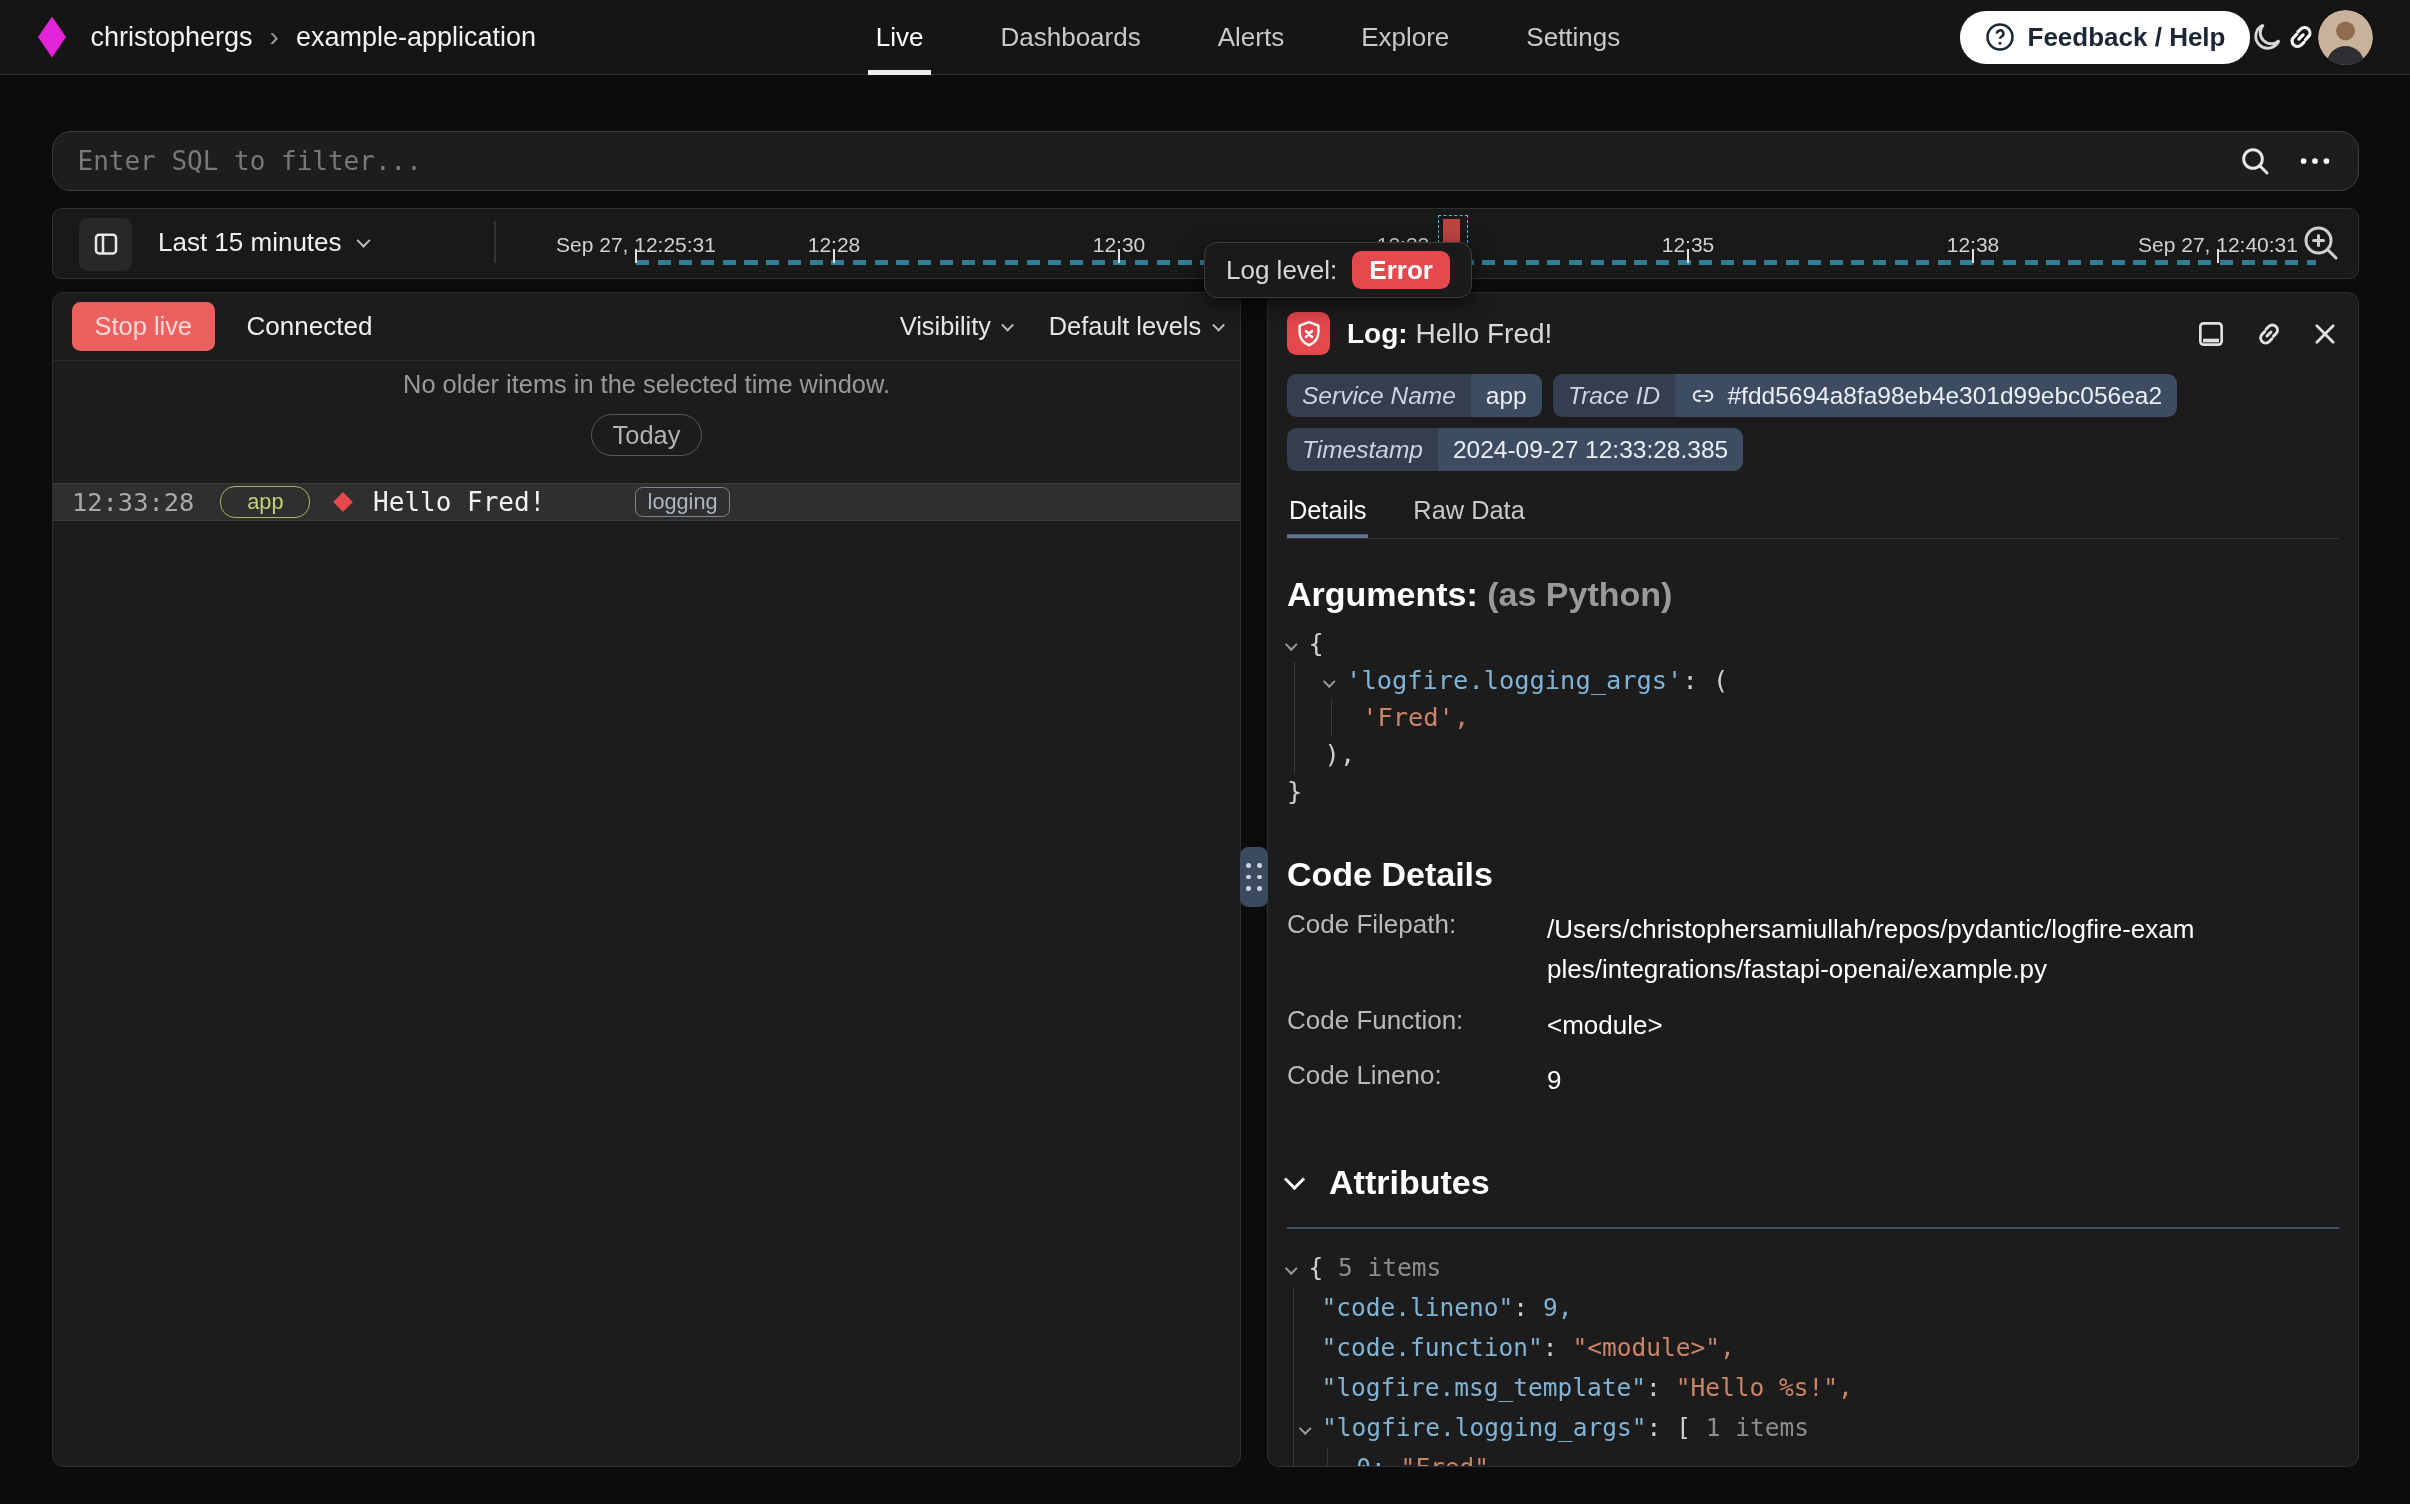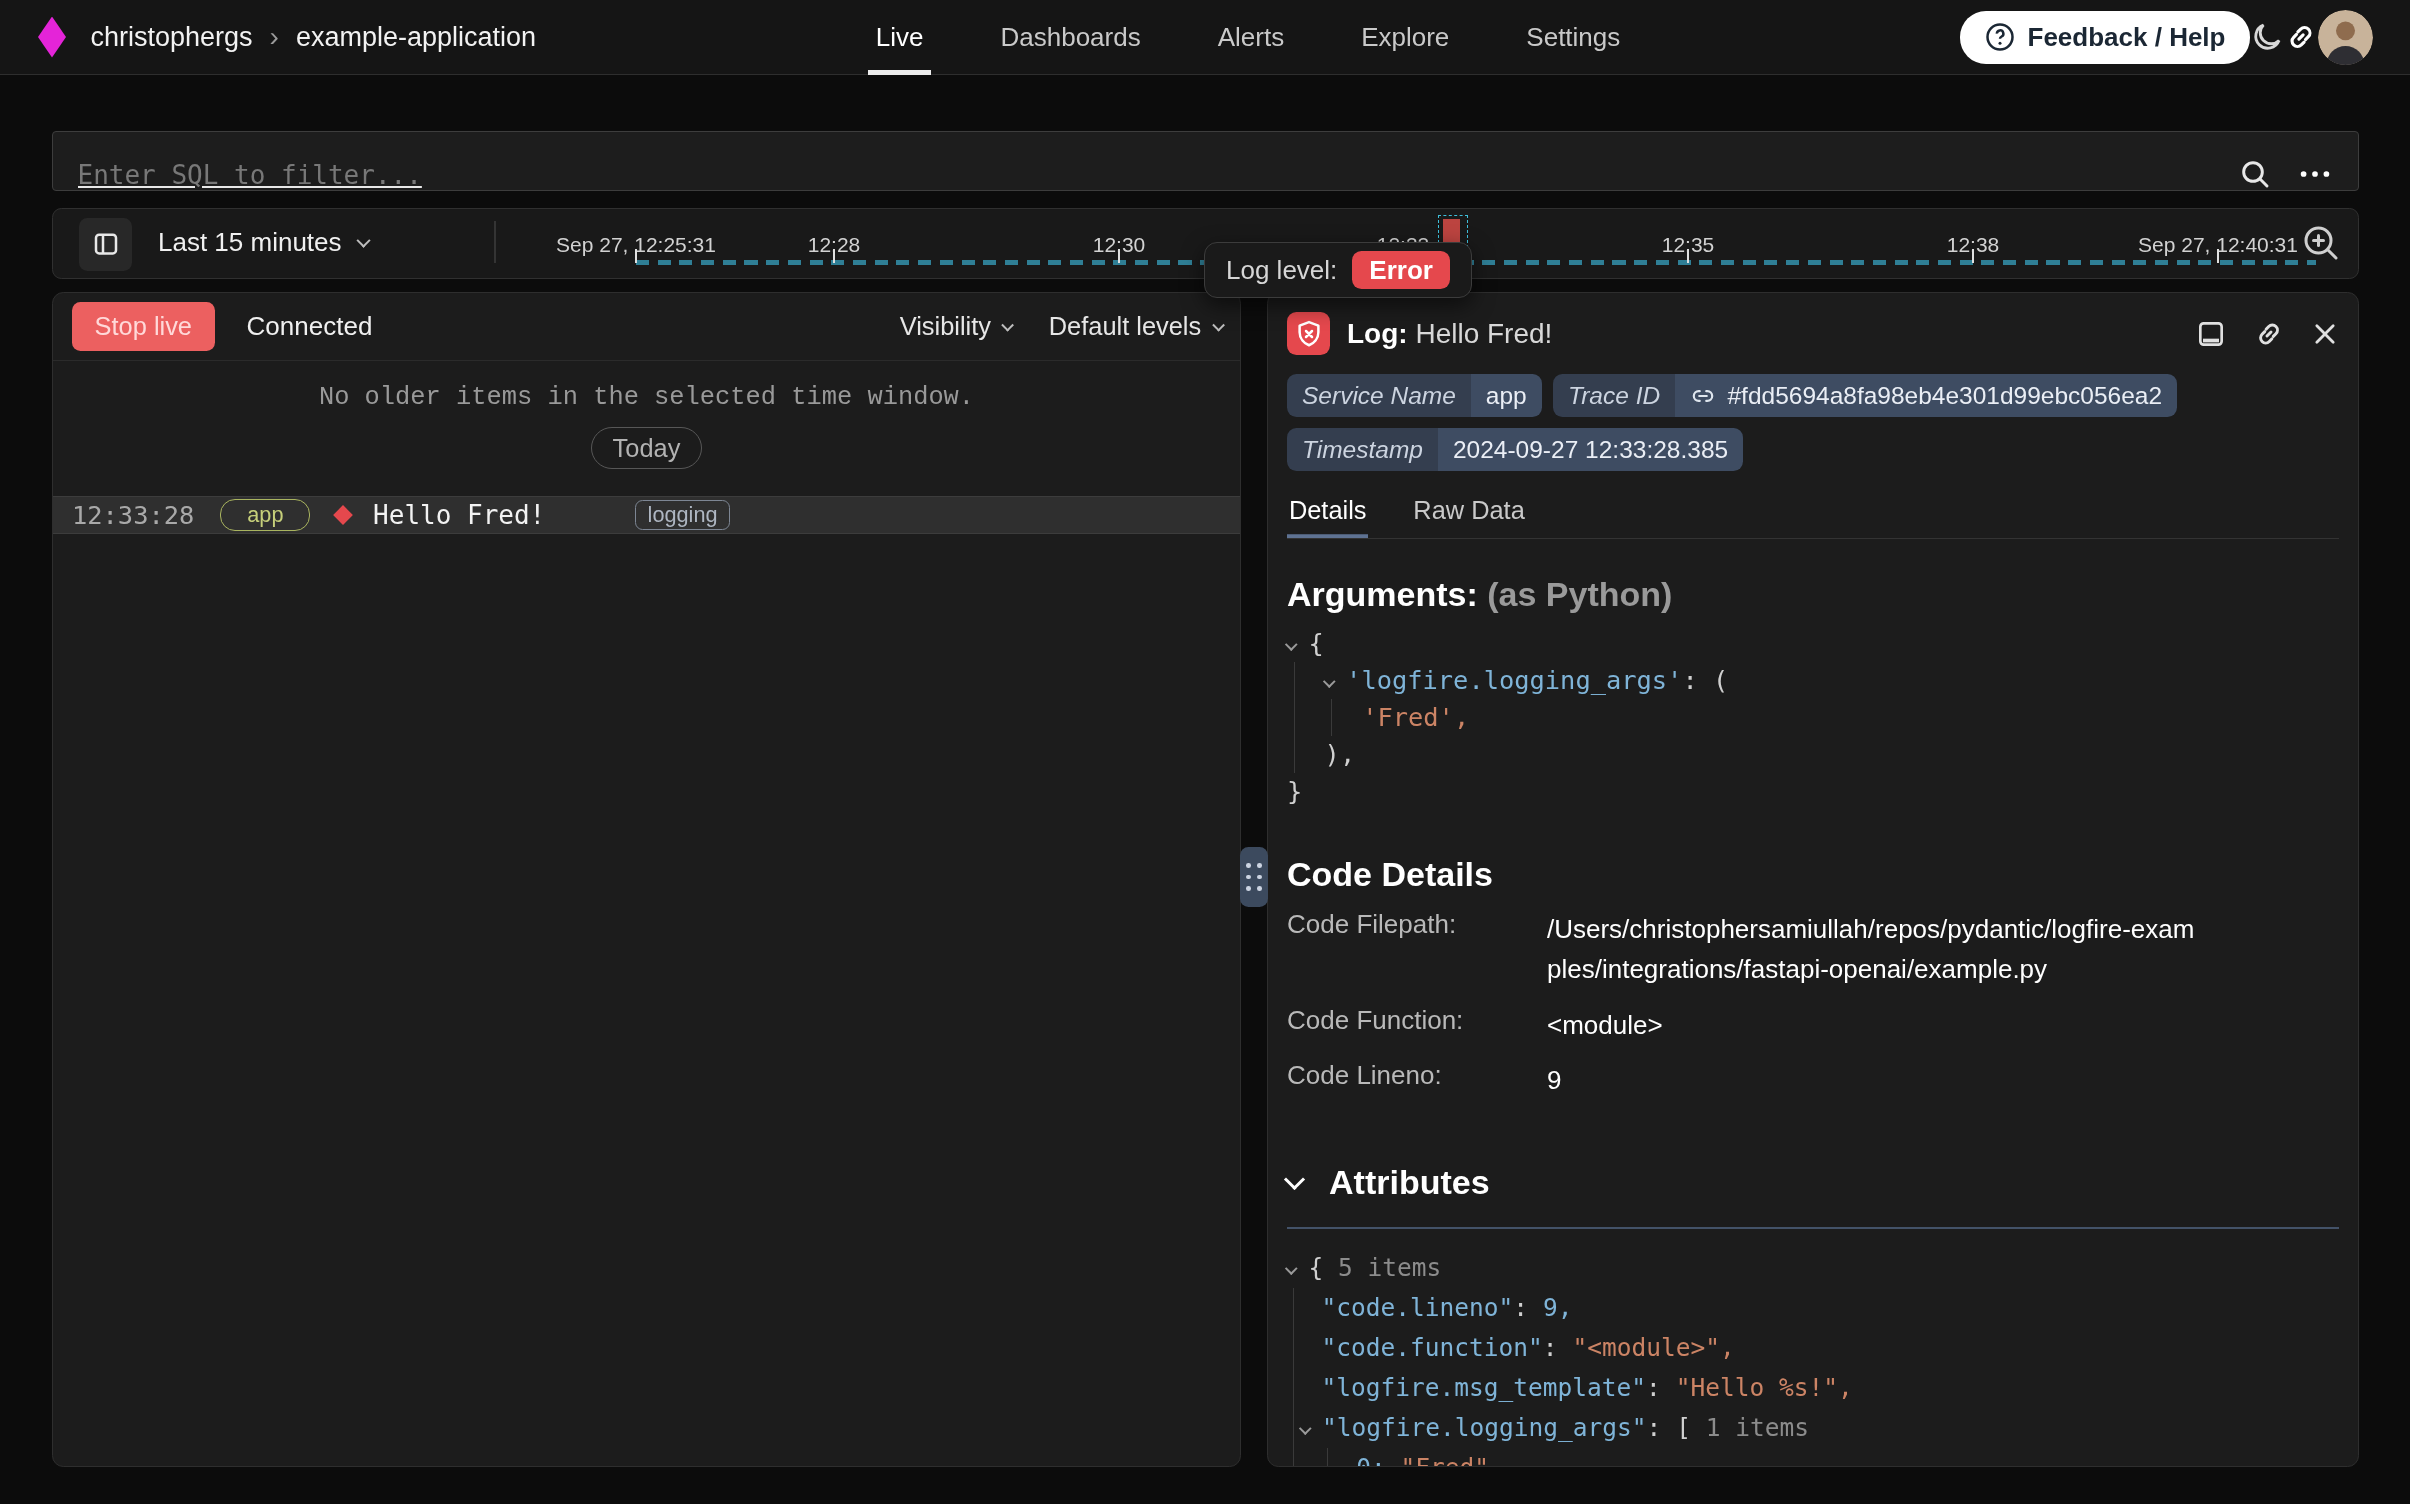--- a/index.html
+++ b/index.html
@@ -35,22 +35,22 @@
     background:#ffffff; color:#1b2734; border:none; border-radius:26px;
     height:53px; padding:0 24.5px; display:flex; align-items:center; gap:13px;
     font-size:26px; font-weight:700; font-family:"Liberation Sans", sans-serif; cursor:pointer;
   }
   .icon-btn { background:none; border:none; color:#e2e2e2; cursor:pointer; display:flex; align-items:center; }
   .avatar { width:55px; height:55px; border-radius:50%; overflow:hidden; cursor:pointer; border:none; padding:0; background:none; }
 
   
   .sql-bar {
     position:absolute; top:131px; left:52px; right:52px; height:60px;
-    background:#1d1d1d; border:1.9px solid #3d3d3d; border-radius:4px;
-    display:flex; align-items:flex-end; padding:0 24.5px; gap:24.5px;text-decoration:underline;
+    background:#1d1d1d; border:1.9px solid #3d3d3d; border-radius:19px;
+    display:flex; align-items:center; padding:0 24.5px; gap:24.5px;
   }
   .sql-input {
     flex:1; background:transparent; border:none; outline:none;
     font-family:"DejaVu Sans Mono", monospace; font-size:26px; color:#d0d0d0;
   }
   .sql-input::placeholder { color:#787878; }
 
   
   .time-bar {
     position:absolute; top:208px; left:52px; right:52px; height:71px;
@@ -100,21 +100,21 @@
 
   
   .lp-header { height:68px; border-bottom:1.9px solid #2b2b2b; display:flex; align-items:center; padding:0 19px; }
   .stop-live {
     background:#ec6060; color:#ffd9d9; border:none; border-radius:8.5px;
     font-size:25.4px; padding:10.4px 22.6px; cursor:pointer; font-family:"Liberation Sans", sans-serif;
   }
   .connected { margin-left:32px; font-size:26px; color:#f0f0f0; }
   .lp-dd { display:flex; align-items:center; gap:11.3px; font-size:25.4px; color:#e6e6e6; cursor:pointer; }
   .lp-dd .chev { width:8.5px; height:8.5px; border-width:2.4px; }
-  .empty-msg { text-align:center; margin-top:22px; font-size:25.4px; color:#999999;font-family:Liberation Mono, monospace; }
+  .empty-msg { text-align:center; margin-top:9px; font-size:25.4px; color:#999999; }
   .today-btn {
     display:block; margin:15px auto 0; background:transparent;
     border:1.9px solid #575757; border-radius:21px; color:#b2b2b2;
     font-size:25.4px; padding:5.6px 21px; cursor:pointer; font-family:"Liberation Sans", sans-serif;
   }
   .log-row {
     margin-top:27px; height:38px; background:#2f2f2f;
     border-top:0.9px solid #3c3c3c; border-bottom:0.9px solid #3c3c3c;
     display:flex; align-items:center; padding:0 19px; cursor:pointer;
   }

